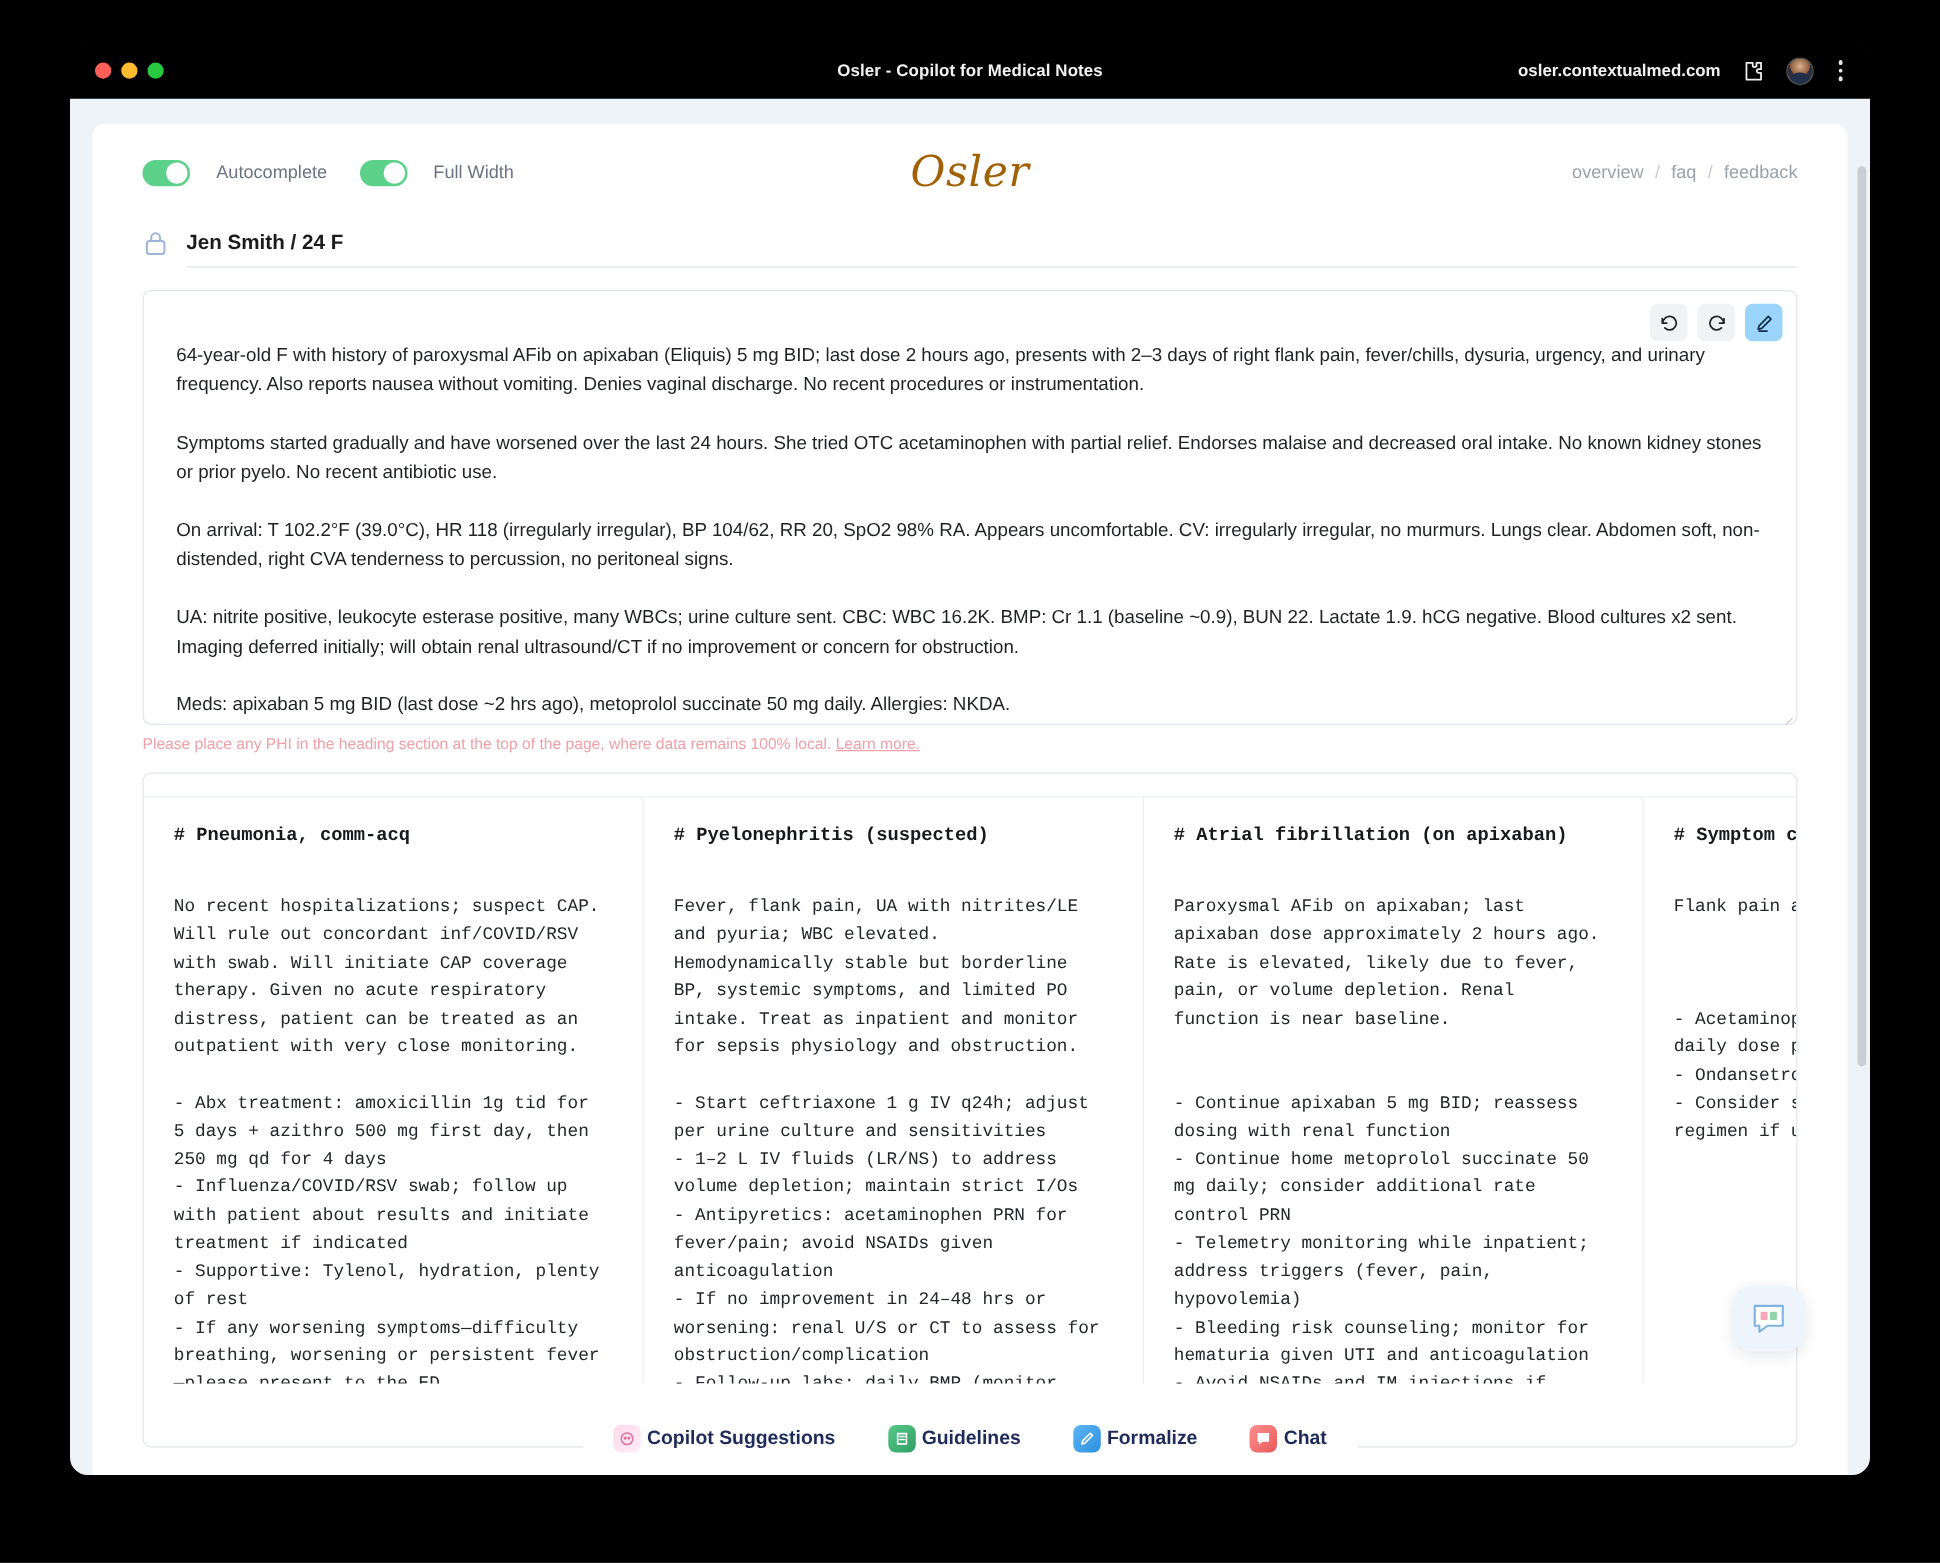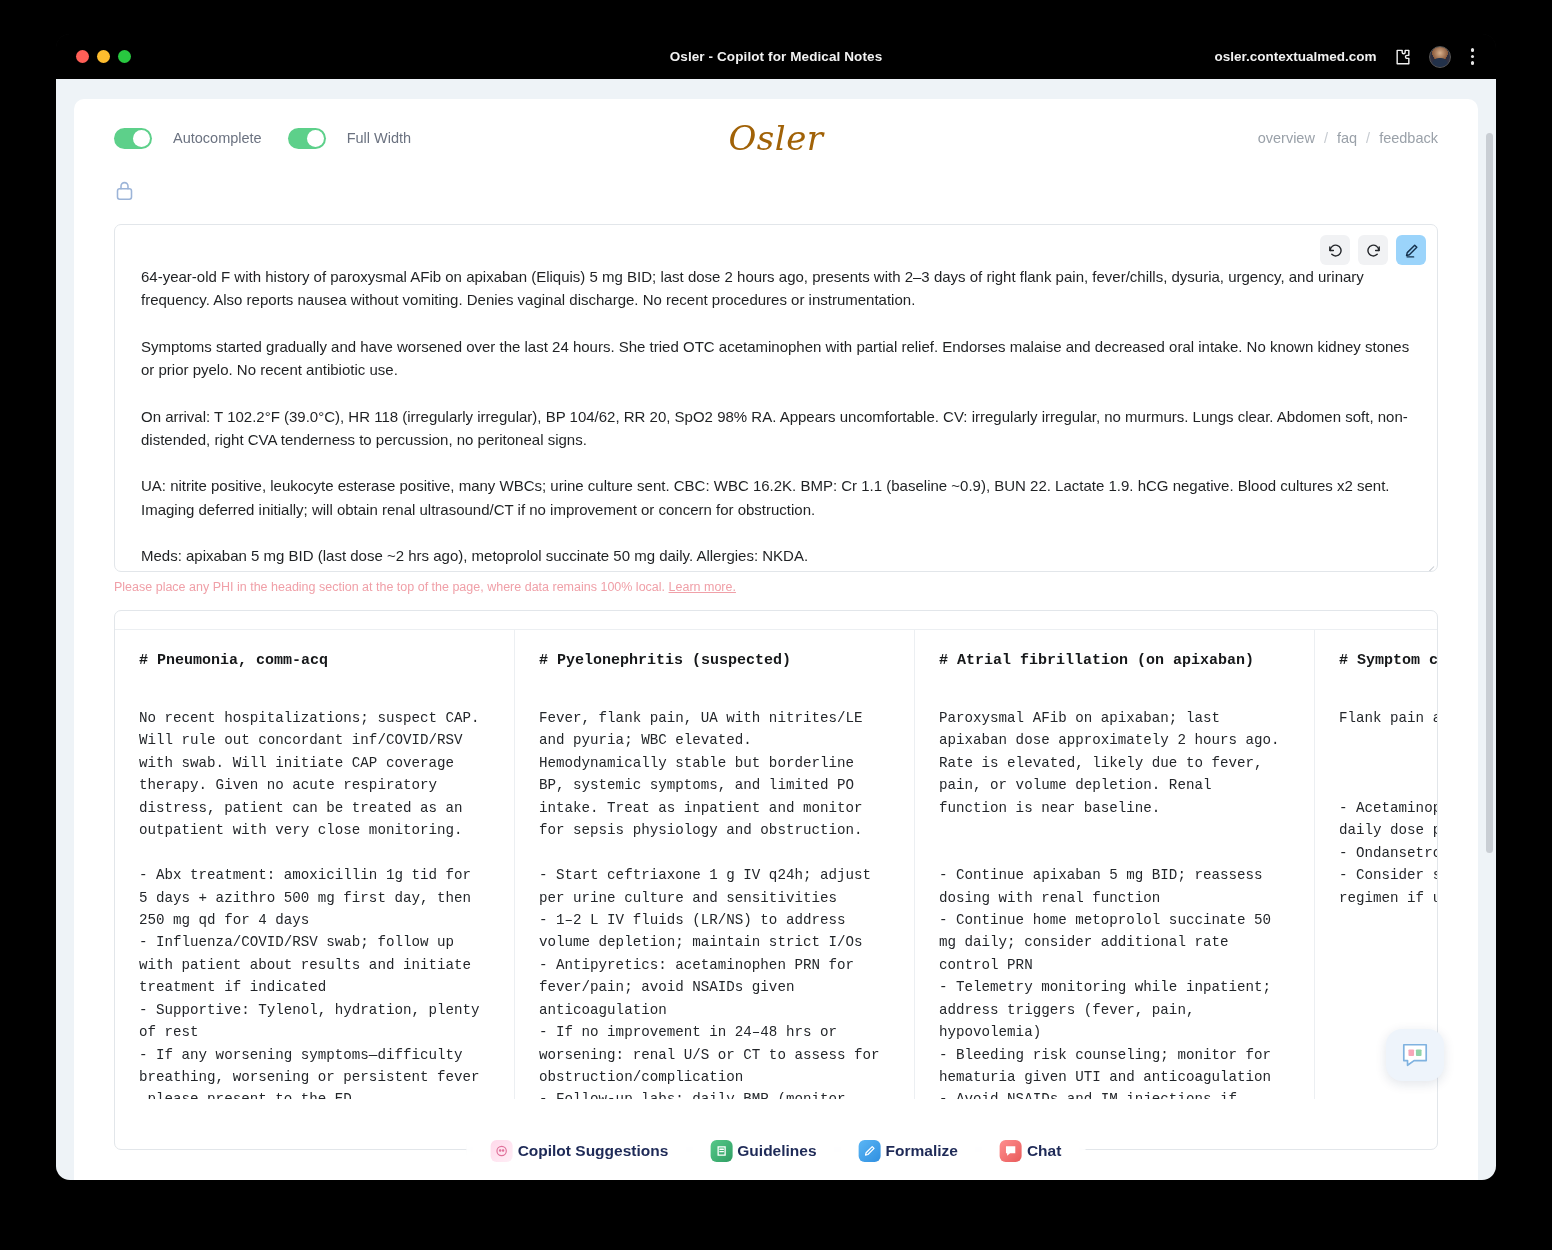--- a/index.html
+++ b/index.html
@@ -369,20 +369,21 @@
           </div>
         </div>
 
         <div class="patient-row">
           <span class="lock-icon">
             <svg width="21" height="23" viewBox="0 0 24 26" fill="none" stroke="#9cb4d8" stroke-width="1.8" stroke-linecap="round" stroke-linejoin="round">
               <rect x="4" y="11" width="16" height="12" rx="2.5"></rect>
               <path d="M8 11V8a4 4 0 0 1 8 0v3"></path>
             </svg>
           </span>
+          <input class="patient-input" type="text" value="Jen Smith / 24 F" style="">
         </div>
 
         <div class="note-box">
           <div class="icon-row">
             <button class="icon-btn">
               <svg width="17" height="17" viewBox="0 0 24 24" fill="none" stroke="#23262a" stroke-width="2" stroke-linecap="round" stroke-linejoin="round">
                 <path d="M4 7v5h5"></path>
                 <path d="M4.6 12a7.6 7.6 0 1 1 2.2 5.4"></path>
               </svg>
             </button>

